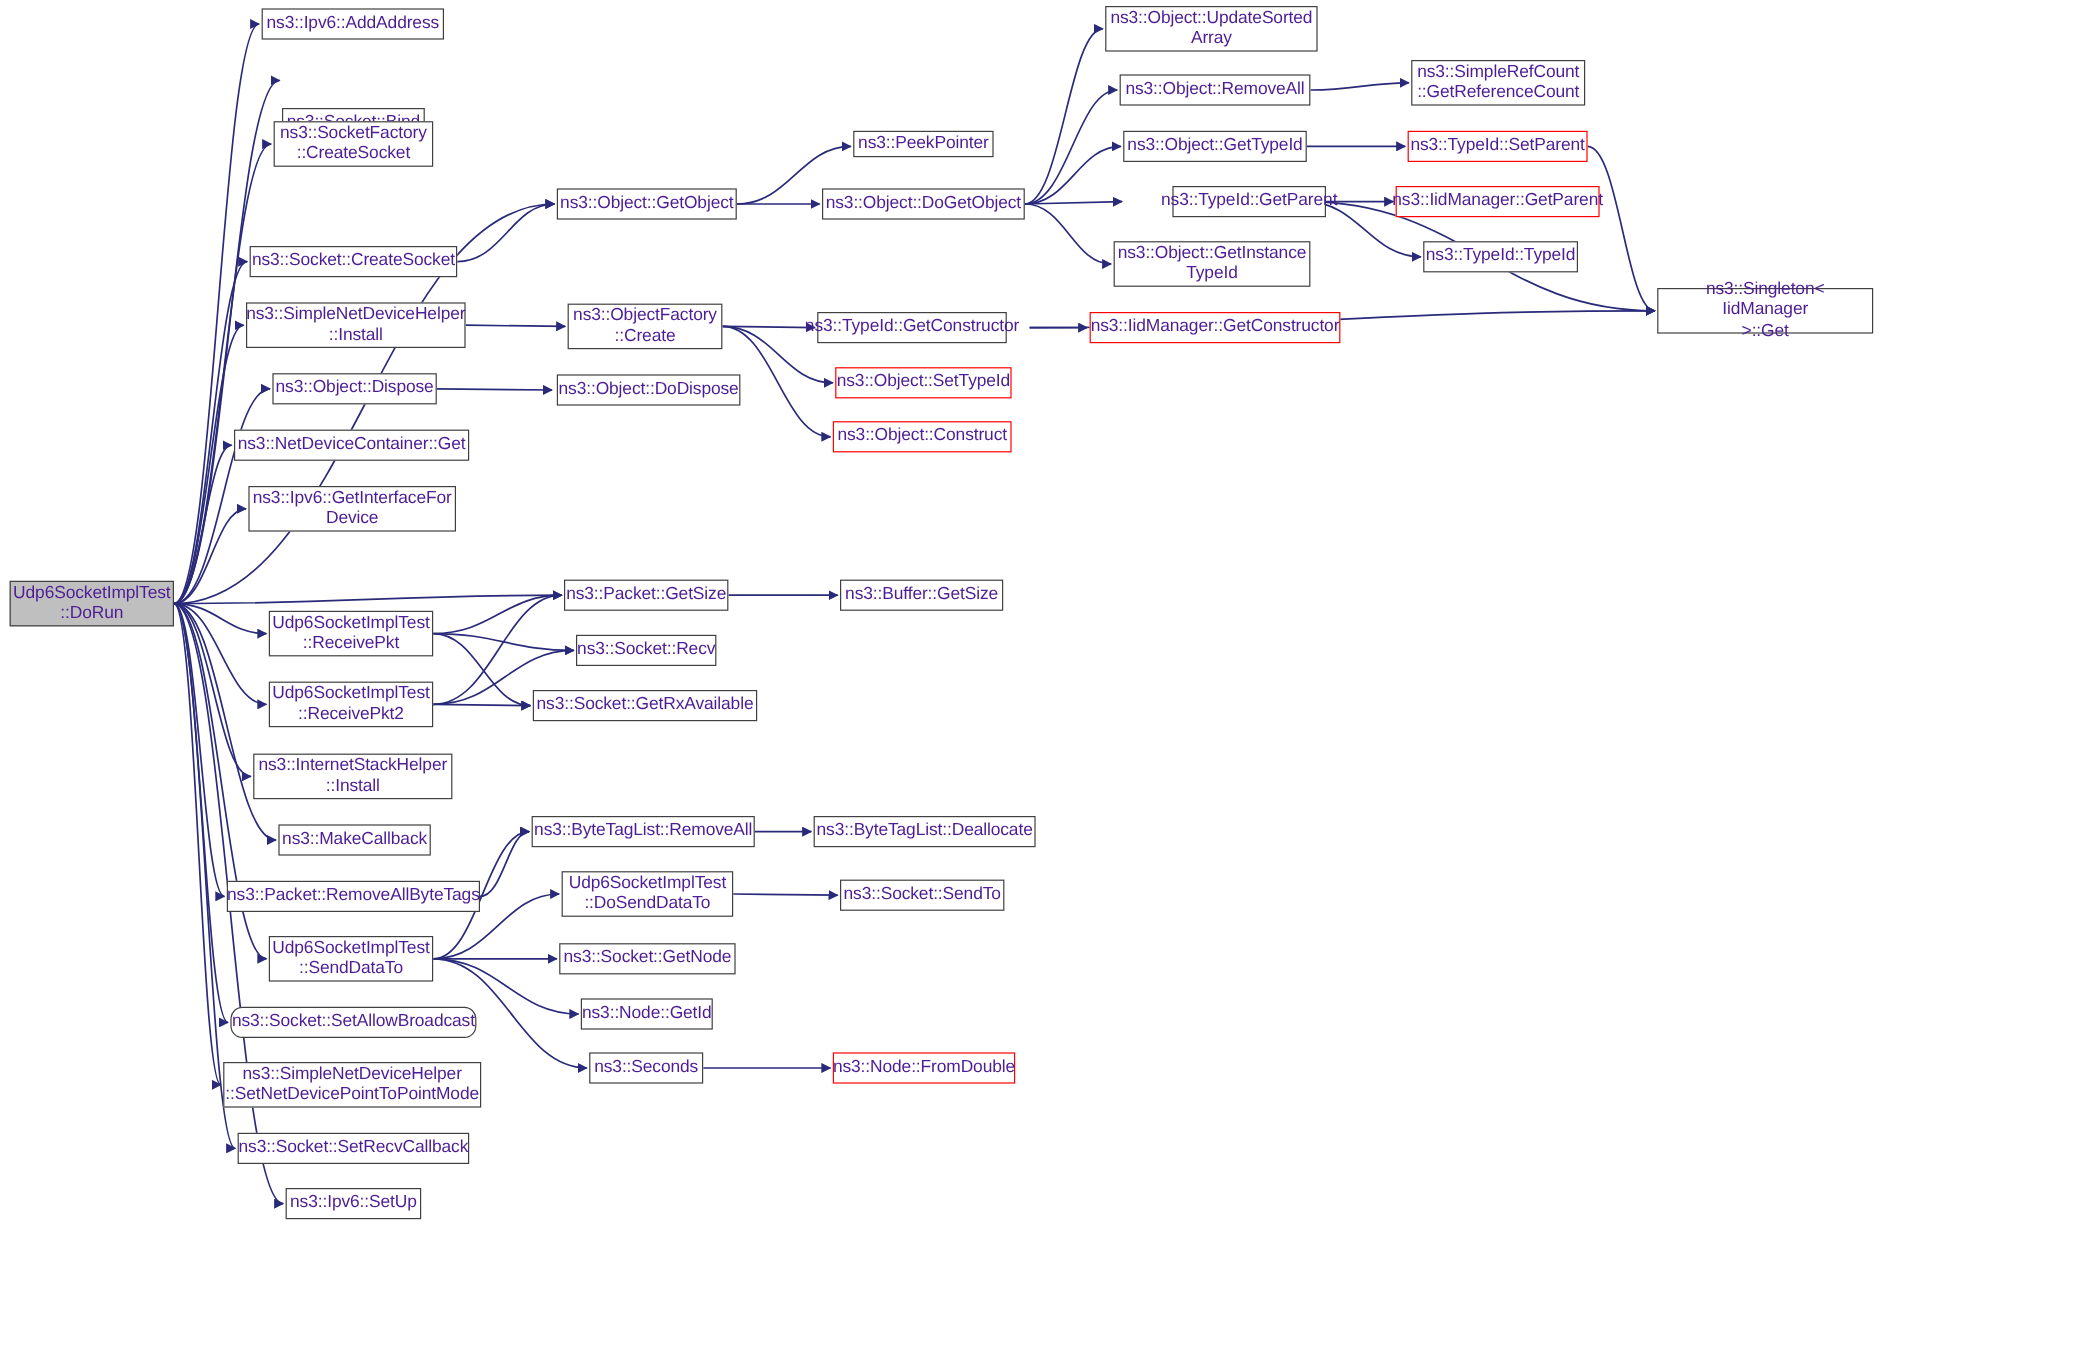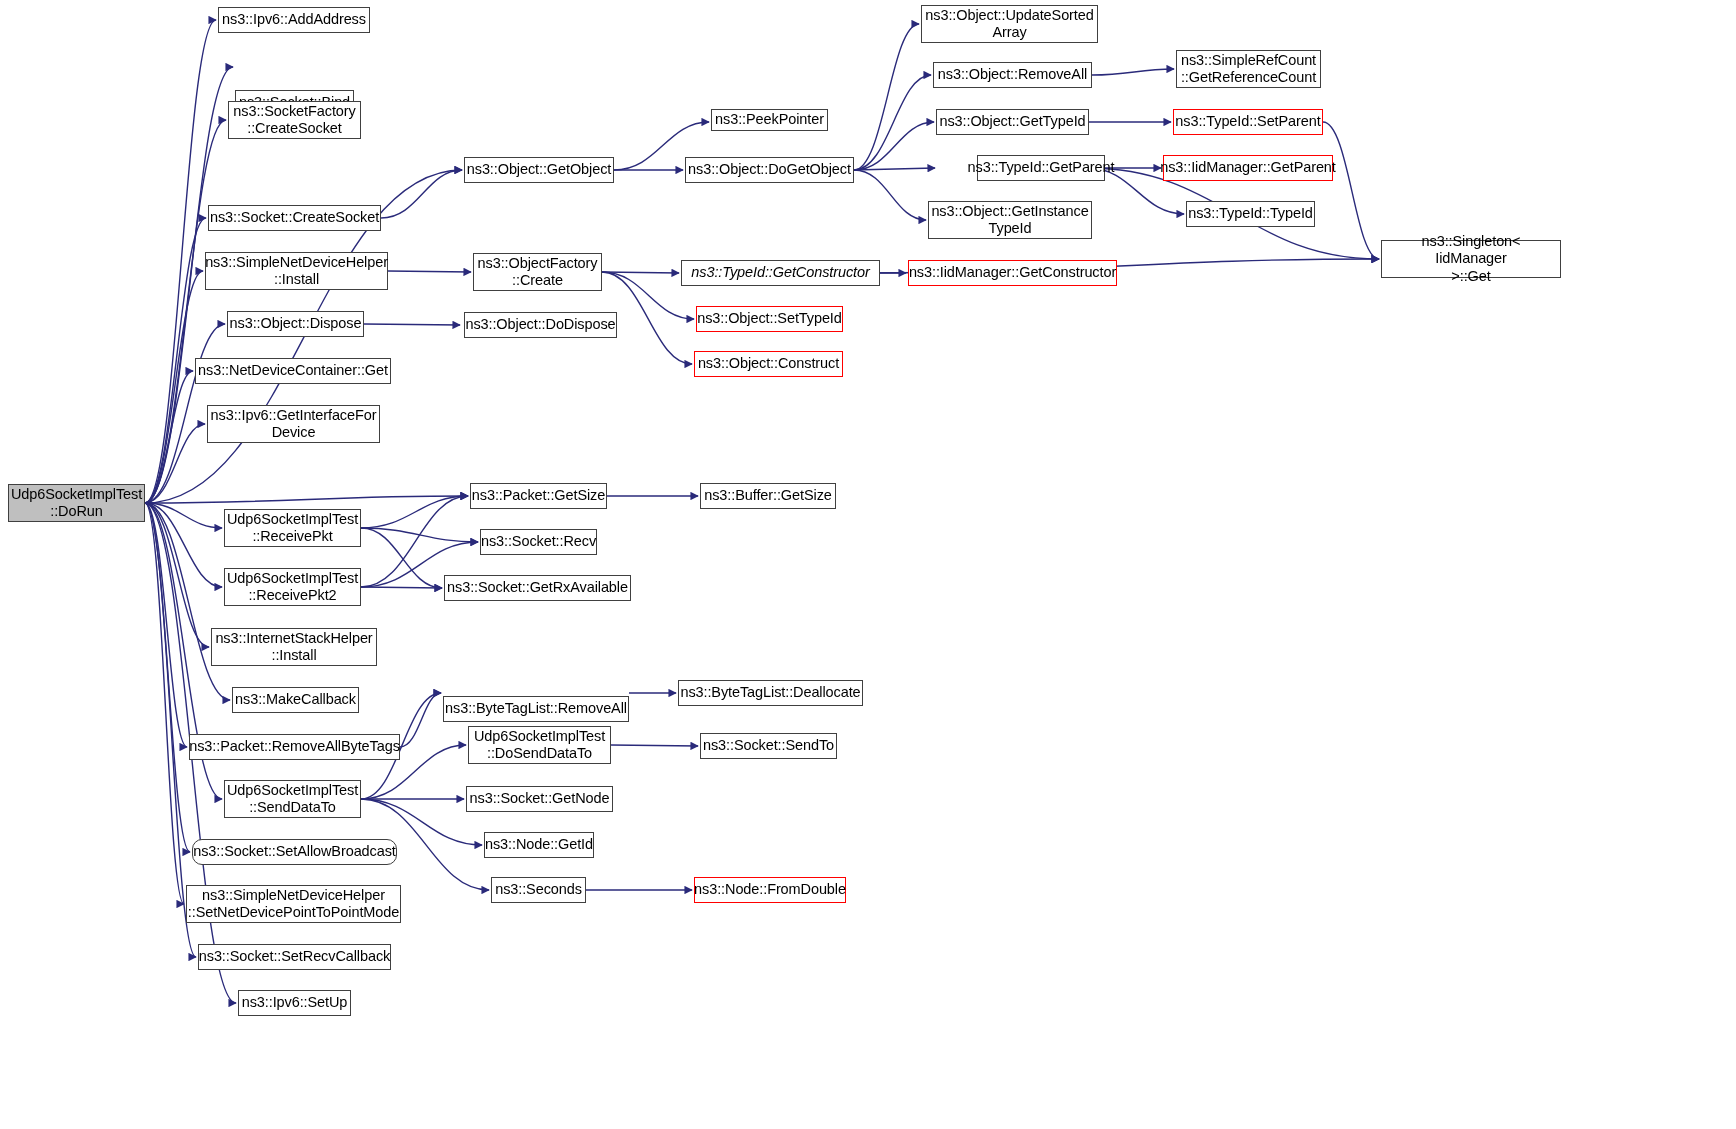--- a/index.html
+++ b/index.html
@@ -25,21 +25,21 @@
   }
   .node {
     position: absolute;
     box-sizing: border-box;
     display: flex;
     align-items: center;
     justify-content: center;
     text-align: center;
     background: #ffffff;
     border: 1px solid #404040;
-    color: #000000;
+    color: #4c1d95;
     font-size: 14.5px;
     line-height: 1.18;
     letter-spacing: -0.1px;
     white-space: pre-line;
     padding: 0 19px;
   }
   .node.root {
     background: #bfbfbf;
     border: 1px solid #404040;
   }
@@ -146,29 +146,29 @@
 ::SetNetDevicePointToPointMode</div>
       <div class="node" style="left: 198px; top: 944px; width: 193px; height: 26px;">ns3::Socket::SetRecvCallback</div>
       <div class="node" style="left: 238px; top: 990px; width: 113px; height: 26px;">ns3::Ipv6::SetUp</div>
       <div class="node" style="left: 464px; top: 157px; width: 150px; height: 26px;">ns3::Object::GetObject</div>
       <div class="node" style="left: 473px; top: 253px; width: 129px; height: 38px;">ns3::ObjectFactory
 ::Create</div>
       <div class="node" style="left: 464px; top: 312px; width: 153px; height: 26px;">ns3::Object::DoDispose</div>
       <div class="node" style="left: 470px; top: 483px; width: 137px; height: 26px;">ns3::Packet::GetSize</div>
       <div class="node" style="left: 480px; top: 529px; width: 117px; height: 26px;">ns3::Socket::Recv</div>
       <div class="node" style="left: 444px; top: 575px; width: 187px; height: 26px;">ns3::Socket::GetRxAvailable</div>
-      <div class="node" style="left: 443px; top: 680px; width: 186px; height: 26px; margin-top: 16px;">ns3::ByteTagList::RemoveAll</div>
+      <div class="node" style="left: 443px; top: 680px; width: 186px; height: 26px;">ns3::ByteTagList::RemoveAll</div>
       <div class="node" style="left: 468px; top: 726px; width: 143px; height: 38px;">Udp6SocketImplTest
 ::DoSendDataTo</div>
       <div class="node" style="left: 466px; top: 786px; width: 147px; height: 26px;">ns3::Socket::GetNode</div>
       <div class="node" style="left: 484px; top: 832px; width: 110px; height: 26px;">ns3::Node::GetId</div>
       <div class="node" style="left: 491px; top: 877px; width: 95px; height: 26px;">ns3::Seconds</div>
       <div class="node" style="left: 711px; top: 109px; width: 117px; height: 22px;">ns3::PeekPointer</div>
       <div class="node" style="left: 685px; top: 157px; width: 169px; height: 26px;">ns3::Object::DoGetObject</div>
-      <div class="node" style="left: 681px; top: 260px; width: 199px; height: 26px; font-style: italic;">ns3::TypeId::GetConstructor</div>
+      <div class="node" style="left: 681px; top: 260px; width: 158px; height: 26px;">ns3::TypeId::GetConstructor</div>
       <div class="node red" style="left: 696px; top: 306px; width: 147px; height: 26px;">ns3::Object::SetTypeId</div>
       <div class="node red" style="left: 694px; top: 351px; width: 149px; height: 26px;">ns3::Object::Construct</div>
       <div class="node" style="left: 700px; top: 483px; width: 136px; height: 26px;">ns3::Buffer::GetSize</div>
       <div class="node" style="left: 678px; top: 680px; width: 185px; height: 26px;">ns3::ByteTagList::Deallocate</div>
       <div class="node" style="left: 700px; top: 733px; width: 137px; height: 26px;">ns3::Socket::SendTo</div>
       <div class="node red" style="left: 694px; top: 877px; width: 152px; height: 26px;">ns3::Node::FromDouble</div>
       <div class="node" style="left: 921px; top: 5px; width: 177px; height: 38px;">ns3::Object::UpdateSorted
 Array</div>
       <div class="node" style="left: 933px; top: 62px; width: 159px; height: 26px;">ns3::Object::RemoveAll</div>
       <div class="node" style="left: 936px; top: 109px; width: 153px; height: 26px;">ns3::Object::GetTypeId</div>

